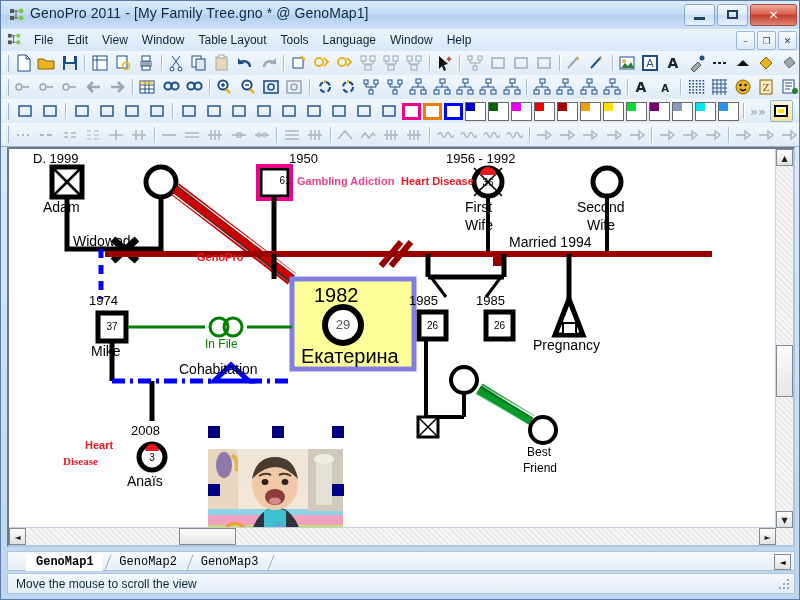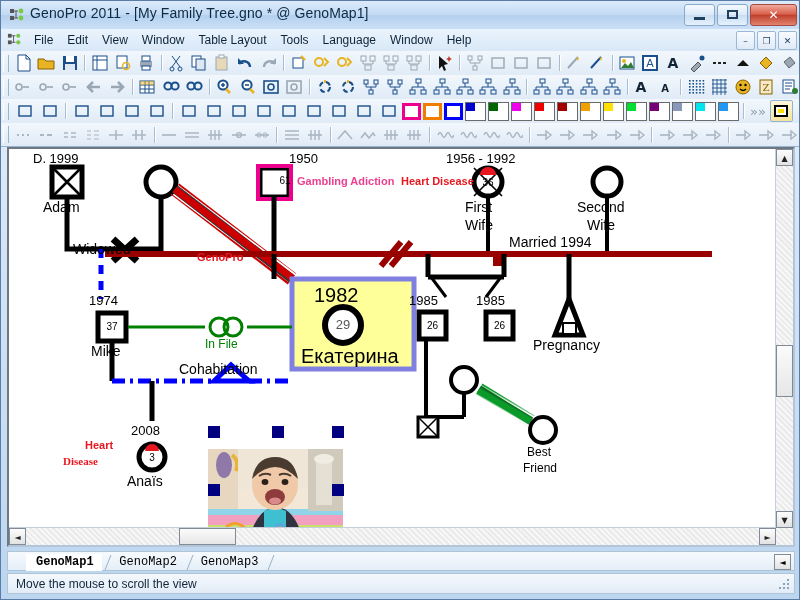--- a/index.html
+++ b/index.html
@@ -1039,21 +1039,21 @@
       <div class="age" style="left:252px;top:26px;width:48px;">61</div>
       <div class="age" style="left:465px;top:28px;width:28px;">36</div>
       <div class="age" style="left:89px;top:172px;width:28px;">37</div>
       <div class="age" style="left:316px;top:168px;width:36px;font-size:13px;color:#555;">29</div>
       <div class="age" style="left:410px;top:171px;width:27px;">26</div>
       <div class="age" style="left:477px;top:171px;width:27px;">26</div>
       <div class="age" style="left:130px;top:303px;width:26px;">3</div>
 
       <div class="gtxt lbl" style="left:24px;top:2px;">D. 1999</div>
       <div class="gtxt name" style="left:34px;top:50px;">Adam</div>
-      <div class="gtxt name" style="left:64px;top:84px;margin-top:8px;">Widowed</div>
+      <div class="gtxt name" style="left:64px;top:84px;">Widowed</div>
       <div class="gtxt lbl" style="left:252px;top:2px;margin-left:28px;">1950</div>
       <div class="gtxt pink" style="left:288px;top:26px;">Gambling Adiction</div>
       <div class="gtxt red" style="left:392px;top:26px;">Heart Disease</div>
       <div class="gtxt lbl" style="left:437px;top:2px;">1956 - 1992</div>
       <div class="gtxt name" style="left:456px;top:50px;">First</div>
       <div class="gtxt name" style="left:456px;top:68px;">Wife</div>
       <div class="gtxt name" style="left:568px;top:50px;">Second</div>
       <div class="gtxt name" style="left:578px;top:68px;">Wife</div>
       <div class="gtxt name" style="left:500px;top:85px;">Married 1994</div>
       <div class="gtxt red" style="left:188px;top:102px;">GenoPro</div>

